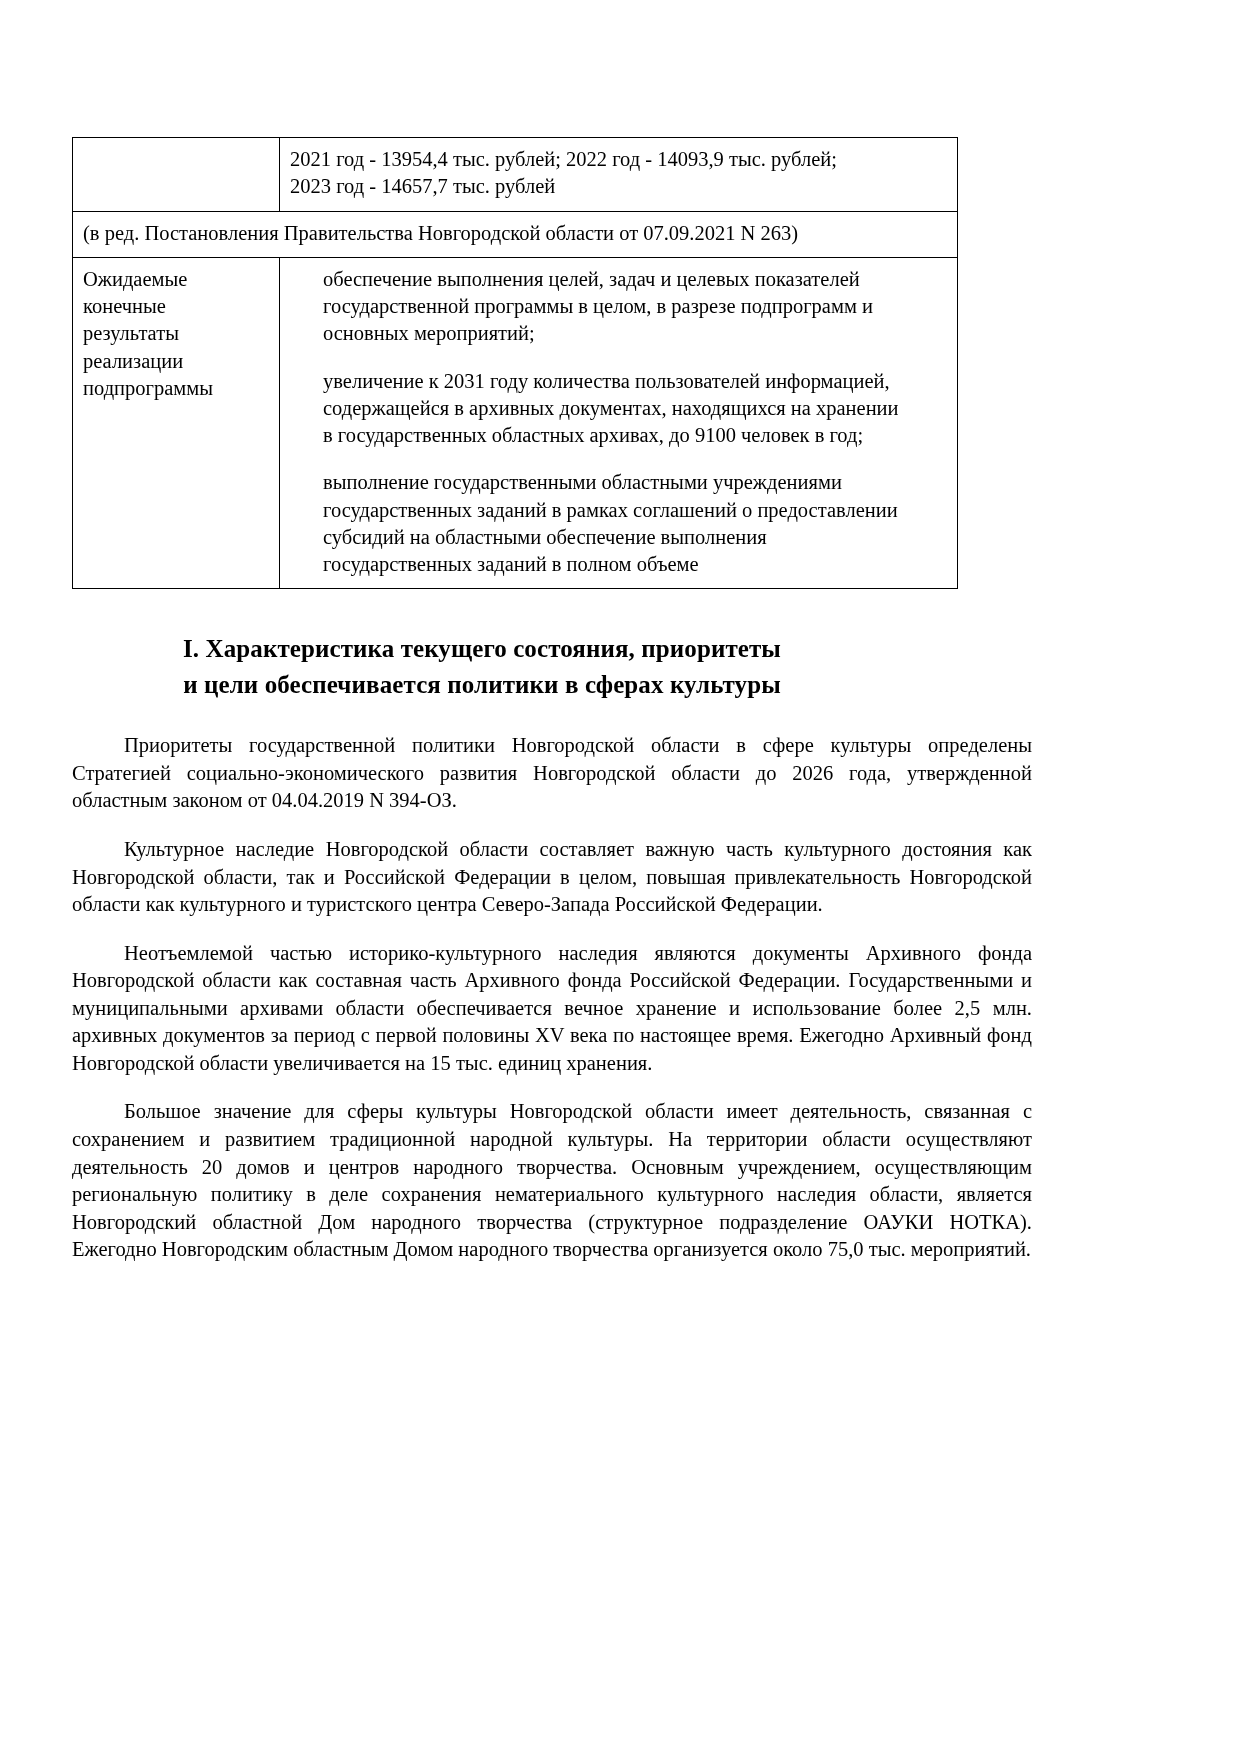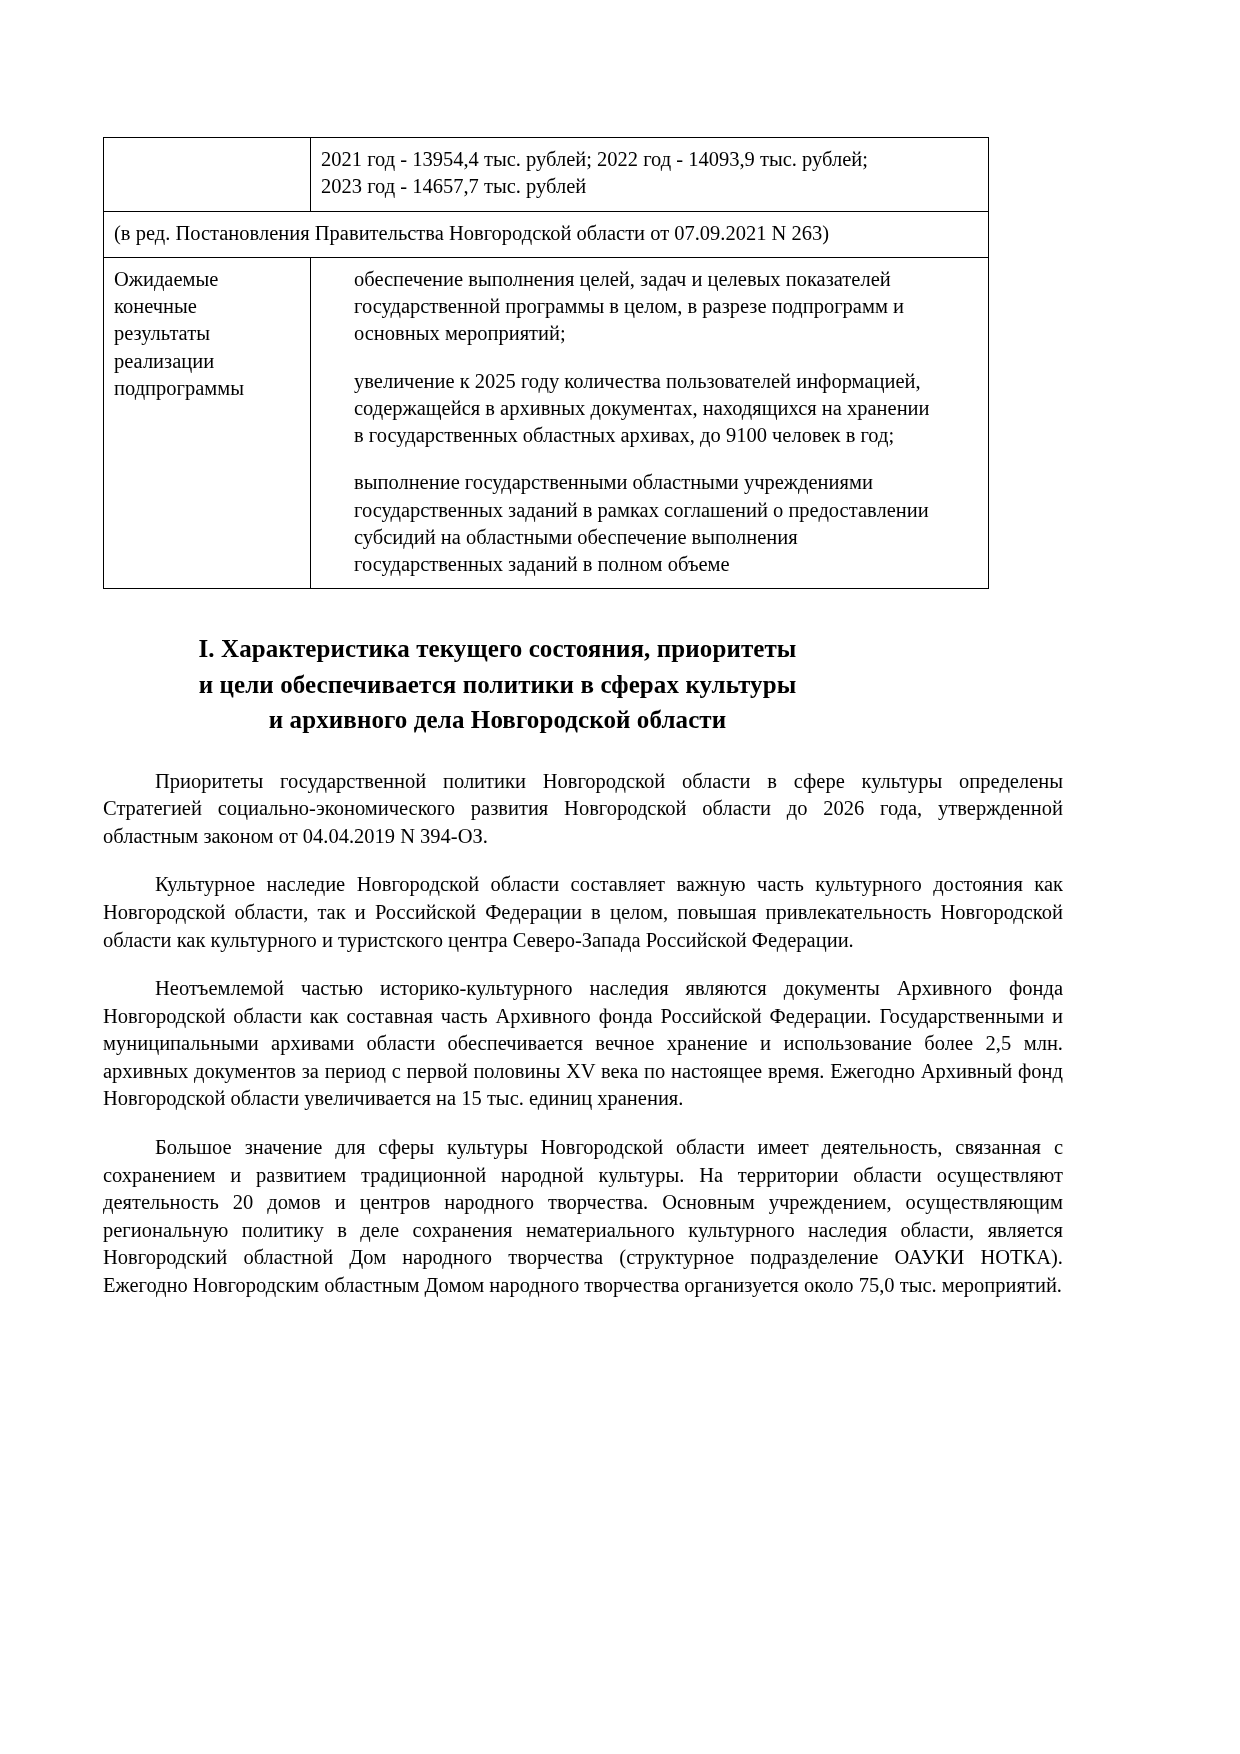--- a/index.html
+++ b/index.html
@@ -15,21 +15,21 @@
     position: relative;
     overflow: hidden;
   }
   .page {
     position: absolute;
     left: 0;
     top: 0;
     width: 992px;
     height: 1754px;
     box-sizing: border-box;
-    padding: 137px 100px 0 103px;
+    padding: 137px 100px 0 72px;
   }
   
   table.spec-table {
     width: 843px;
     border-collapse: collapse;
     table-layout: fixed;
     margin: 0;
   }
   table.spec-table td {
     border: 1.5px solid #000000;
@@ -101,39 +101,38 @@
           <span class="label-word">реализации</span>
           <span class="label-word">подпрограммы</span>
         </td>
         <td class="col-value">
           <div class="val-para">
             <span class="val-line">обеспечение выполнения целей, задач и целевых показателей</span>
             <span class="val-line">государственной программы в целом, в разрезе подпрограмм и</span>
             <span class="val-line">основных мероприятий;</span>
           </div>
           <div class="val-para">
-            <span class="val-line">увеличение к 2025 году количества пользователей информацией,</span>
+            <span class="val-line">увеличение к 2031 году количества пользователей информацией,</span>
             <span class="val-line">содержащейся в архивных документах, находящихся на хранении</span>
             <span class="val-line">в государственных областных архивах, до 9100 человек в год;</span>
           </div>
           <div class="val-para">
             <span class="val-line">выполнение государственными областными учреждениями</span>
             <span class="val-line">государственных заданий в рамках соглашений о предоставлении</span>
             <span class="val-line">субсидий на областными обеспечение выполнения</span>
             <span class="val-line">государственных заданий в полном объеме</span>
           </div>
         </td>
       </tr>
     </tbody>
   </table>
 
   <h1 class="doc-heading">
     <span class="hl">I. Характеристика текущего состояния, приоритеты</span>
     <span class="hl">и цели обеспечивается политики в сферах культуры</span>
-    <span class="hl">и архивного дела Новгородской области</span>
   </h1>
 
   <div class="body-block">
     <p class="body-par">Приоритеты государственной политики Новгородской области в сфере культуры определены Стратегией социально-экономического развития Новгородской области до 2026 года, утвержденной областным законом от 04.04.2019 N 394-ОЗ.</p>
     <p class="body-par">Культурное наследие Новгородской области составляет важную часть культурного достояния как Новгородской области, так и Российской Федерации в целом, повышая привлекательность Новгородской области как культурного и туристского центра Северо-Запада Российской Федерации.</p>
     <p class="body-par">Неотъемлемой частью историко-культурного наследия являются документы Архивного фонда Новгородской области как составная часть Архивного фонда Российской Федерации. Государственными и муниципальными архивами области обеспечивается вечное хранение и использование более 2,5 млн. архивных документов за период с первой половины XV века по настоящее время. Ежегодно Архивный фонд Новгородской области увеличивается на 15 тыс. единиц хранения.</p>
     <p class="body-par">Большое значение для сферы культуры Новгородской области имеет деятельность, связанная с сохранением и развитием традиционной народной культуры. На территории области осуществляют деятельность 20 домов и центров народного творчества. Основным учреждением, осуществляющим региональную политику в деле сохранения нематериального культурного наследия области, является Новгородский областной Дом народного творчества (структурное подразделение ОАУКИ НОТКА). Ежегодно Новгородским областным Домом народного творчества организуется около 75,0 тыс. мероприятий.</p>
   </div>
 
 </div>

